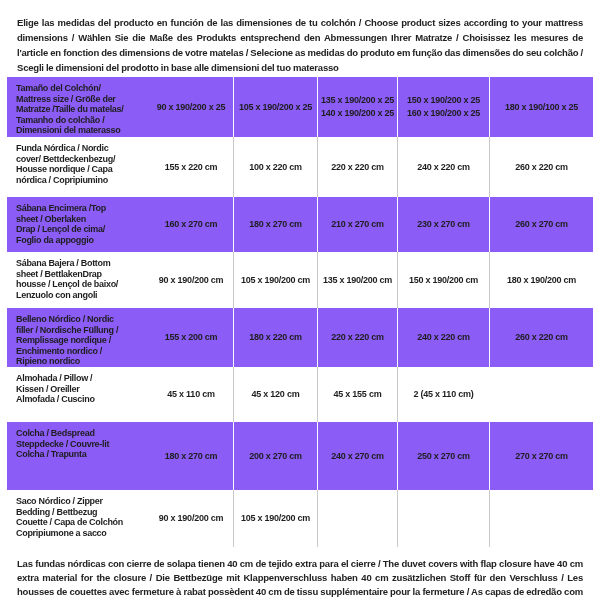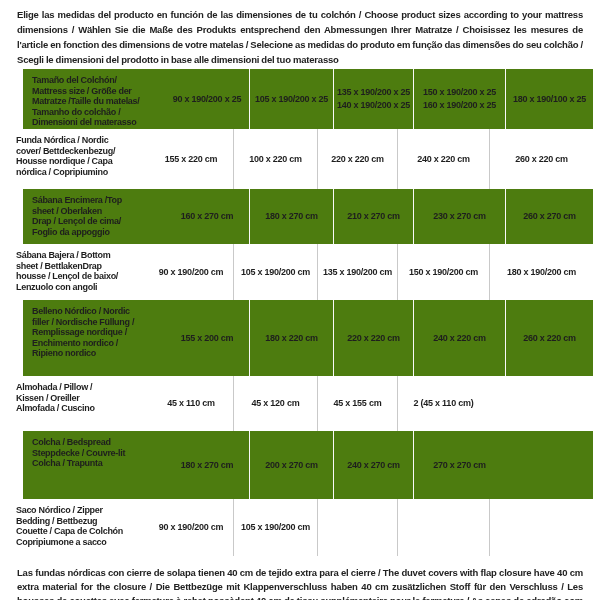--- a/index.html
+++ b/index.html
@@ -7,28 +7,28 @@
     width:600px;height:600px;background:#ffffff;overflow:hidden;
     font-family:"Liberation Sans","DejaVu Sans",sans-serif;
     color:#1e1e1e;
   }
   .note{
     margin:0 17px;
     font-size:9.5px;font-weight:bold;line-height:15px;
     text-align:justify;letter-spacing:-0.2px;word-spacing:-0.3px;
     color:#222;
   }
-  .note.top{padding-top:7px;height:62px;}
+  .note.top{padding-top:15px;height:62px;}
   .note.bottom{margin-top:10px;line-height:14px;}
   .size-table{margin:0 7px;width:586px;}
   .row{
     display:grid;
     grid-template-columns:142px 84px 84px 80px 92px 1fr;
   }
-  .row.gray{background:#4d7c0f;margin-left:16px;}
+  .row.gray{background:#8b5cf6;}
   .cell{
     display:flex;align-items:center;justify-content:center;
     text-align:center;white-space:pre-line;
     font-weight:bold;font-size:9px;letter-spacing:-0.25px;
     line-height:13px;color:#1e1e1e;
   }
   .cell.label{
     align-items:flex-start;justify-content:flex-start;
     text-align:left;padding:6px 2px 0 9px;
     line-height:10.5px;font-size:9px;letter-spacing:-0.3px;
@@ -87,21 +87,21 @@
 sheet / BettlakenDrap
 housse / Lençol de baixo/
 Lenzuolo con angoli</div>
     <div class="cell">90 x 190/200 cm</div>
     <div class="cell sep">105 x 190/200 cm</div>
     <div class="cell sep">135 x 190/200 cm</div>
     <div class="cell sep">150 x 190/200 cm</div>
     <div class="cell sep">180 x 190/200 cm</div>
   </div>
 
-  <div class="row gray" style="height:76px">
+  <div class="row gray" style="height:59px">
     <div class="cell label">Belleno Nórdico / Nordic
 filler / Nordische Füllung /
 Remplissage nordique /
 Enchimento nordico /
 Ripieno nordico</div>
     <div class="cell">155 x 200 cm</div>
     <div class="cell sep">180 x 220 cm</div>
     <div class="cell sep">220 x 220 cm</div>
     <div class="cell sep">240 x 220 cm</div>
     <div class="cell sep">260 x 220 cm</div>
@@ -117,20 +117,21 @@
     <div class="cell sep">2 (45 x 110 cm)</div>
   </div>
 
   <div class="row gray" style="height:68px">
     <div class="cell label">Colcha / Bedspread
 Steppdecke / Couvre-lit
 Colcha / Trapunta</div>
     <div class="cell">180 x 270 cm</div>
     <div class="cell sep">200 x 270 cm</div>
     <div class="cell sep">240 x 270 cm</div>
+    <div class="cell sep">250 x 270 cm</div>
     <div class="cell sep">270 x 270 cm</div>
   </div>
 
   <div class="row" style="height:57px">
     <div class="cell label">Saco Nórdico / Zipper
 Bedding / Bettbezug
 Couette  / Capa de Colchón
 Copripiumone a sacco</div>
     <div class="cell">90 x 190/200 cm</div>
     <div class="cell sep">105 x 190/200 cm</div>

